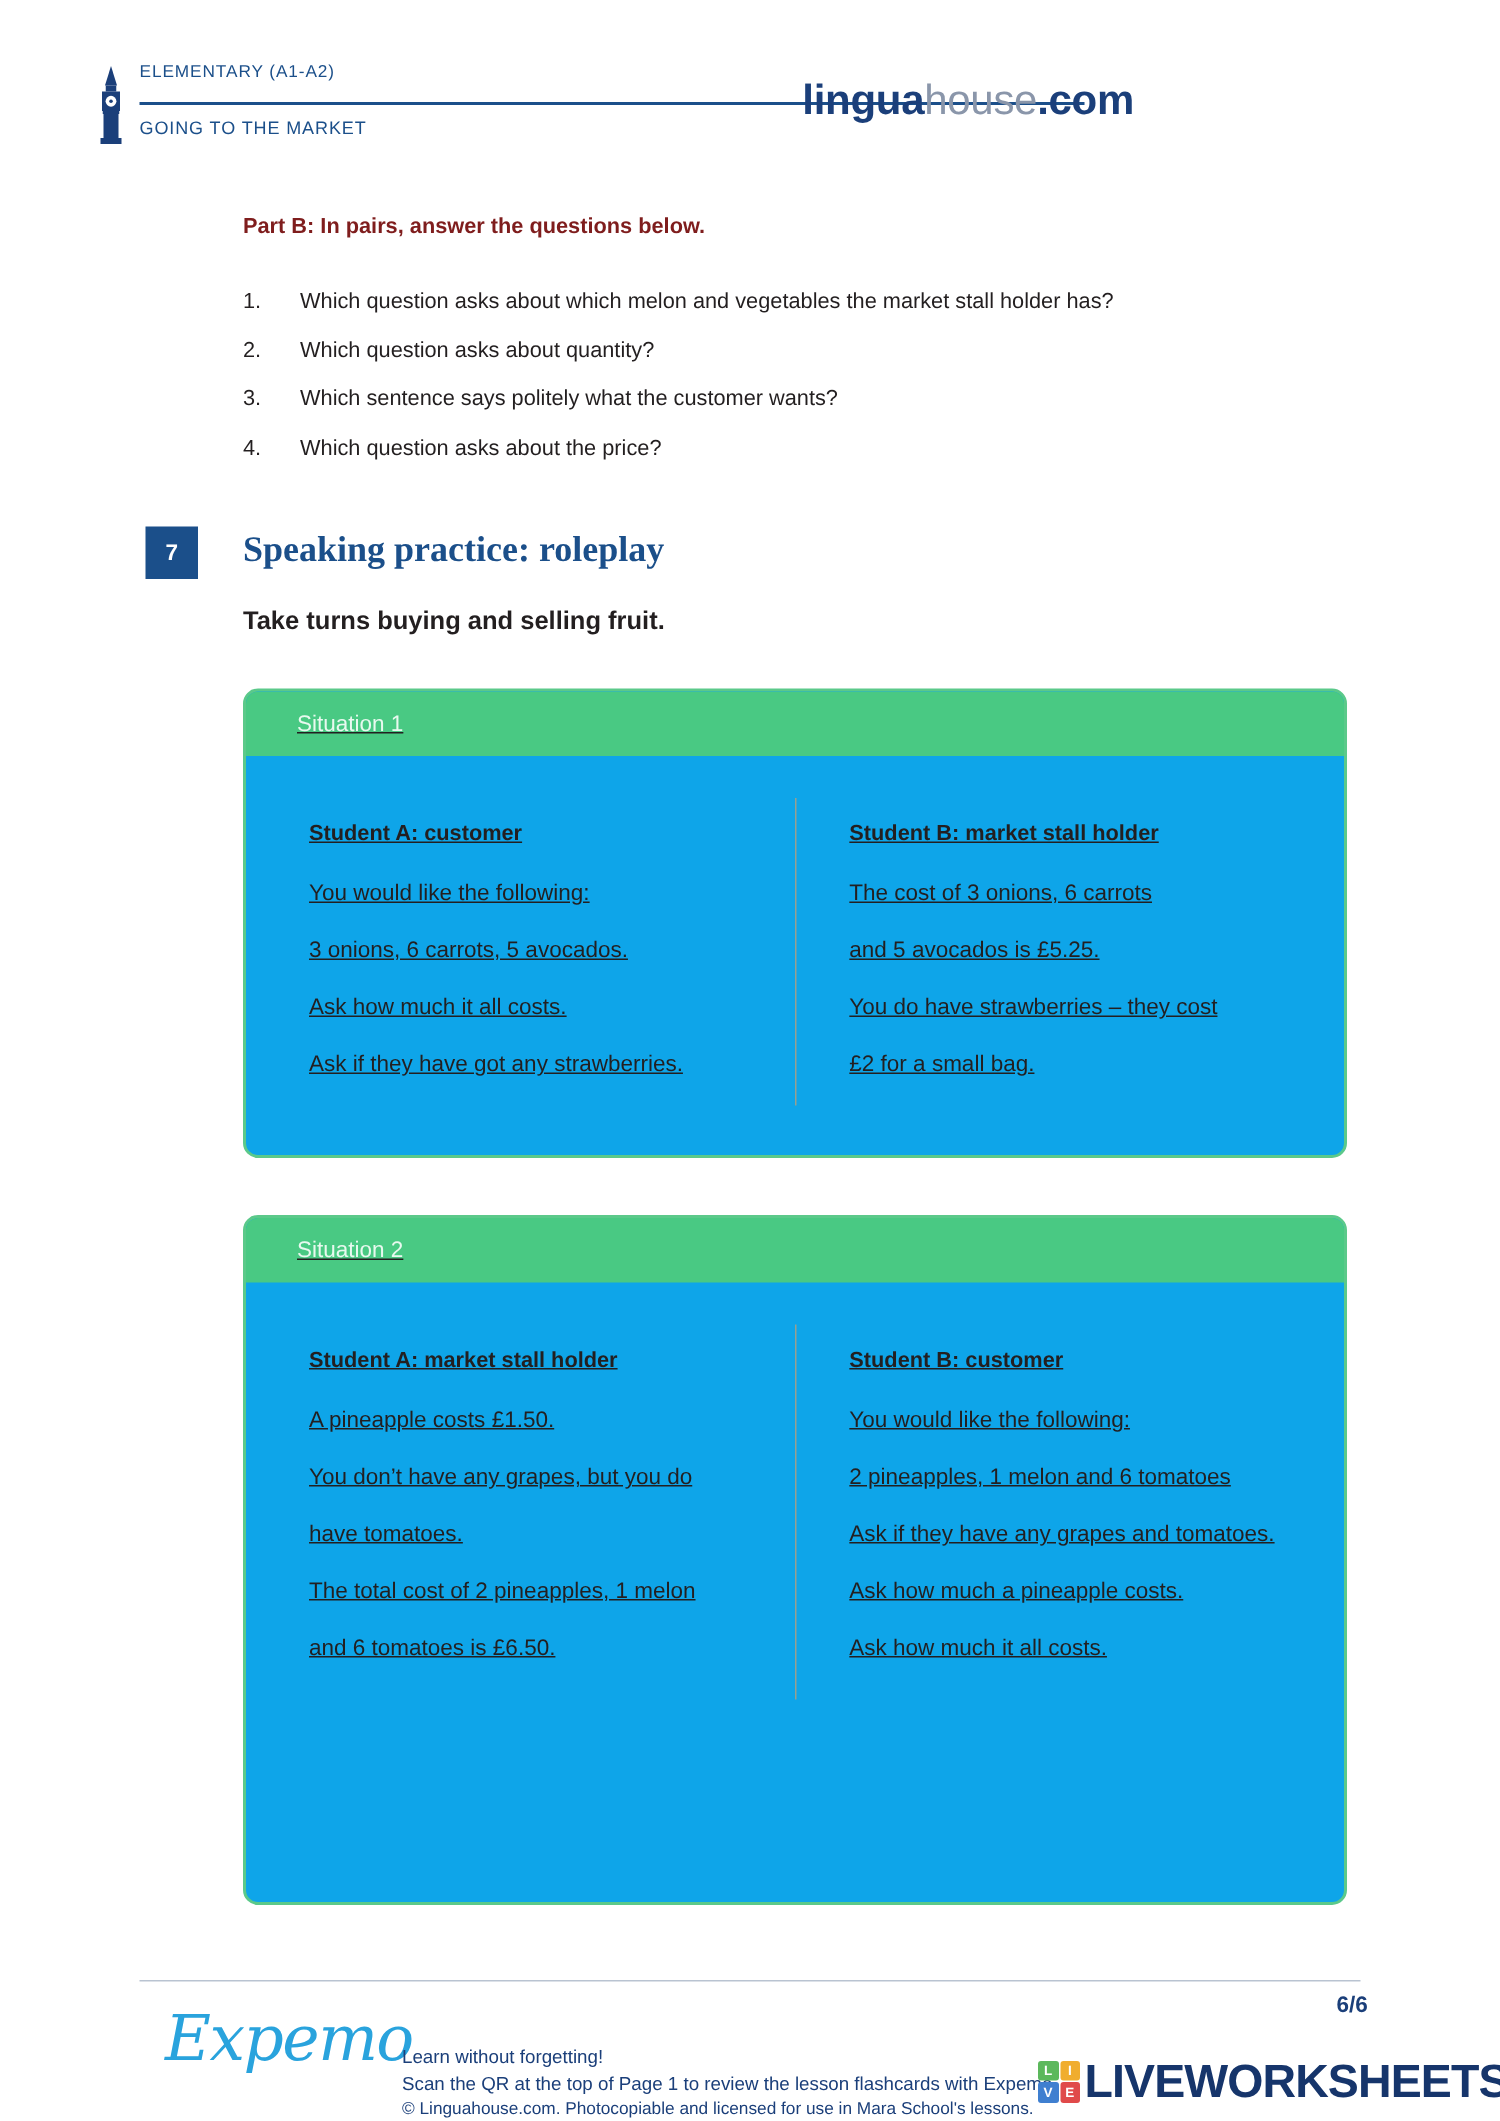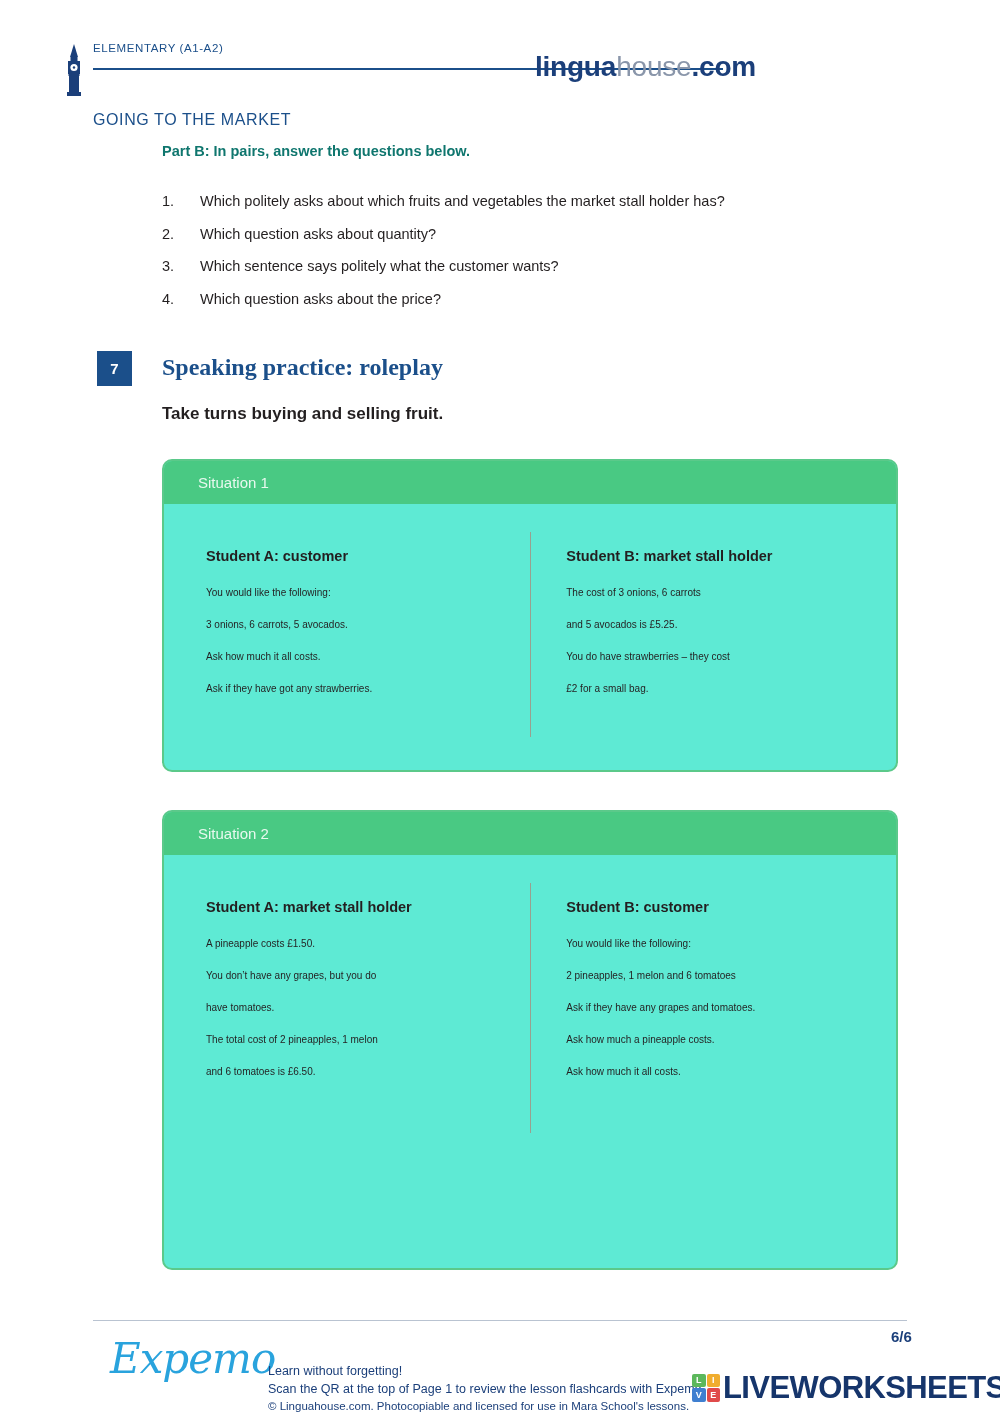--- a/index.html
+++ b/index.html
@@ -45,25 +45,24 @@
     left: 93px;
     top: 68px;
     width: 630px;
     height: 2px;
     background: #1b4f8a;
   }
   .hdr-title {
     position: absolute;
     left: 93px;
     top: 78px;
-    font-size: 16px;
+    font-size: 12px;
     letter-spacing: 0.6px;
     color: #1b4f8a;
     font-weight: 400;
-    margin-top: 33px;
   }
   .brand-logo {
     position: absolute;
     right: 72px;
     top: 51px;
     font-size: 28px;
     letter-spacing: -0.2px;
     white-space: nowrap;
   }
   .brand-logo .b1 { color: #1b3f7a; font-weight: bold; }
@@ -77,21 +76,21 @@
     top: 110px;
     width: 1000px;
   }
 
   .partb-label {
     position: absolute;
     left: 162px;
     top: 33px;
     font-size: 14.5px;
     font-weight: bold;
-    color: #0f766e;
+    color: #7f1d1d;
   }
 
   .qlist {
     position: absolute;
     left: 162px;
     top: 83px;
     width: 720px;
   }
   .qrow {
     display: flex;
@@ -139,23 +138,24 @@
     color: #231f20;
   }
 
   
   .sit-card {
     position: absolute;
     left: 162px;
     width: 736px;
     border: 2px solid #5bc98a;
     border-radius: 10px;
-    background: #5eead4;
+    background: #0ea5e9;
     overflow: hidden;
     box-sizing: border-box;
+    text-decoration: underline;
   }
   .sit-card-1 { top: 349px; height: 313px; }
   .sit-card-2 { top: 700px; height: 460px; }
 
   .sit-head {
     height: 43px;
     background: #4ac branch;
     background: #49c983;
     display: flex;
     align-items: center;
@@ -192,21 +192,21 @@
   .sit-card-2 .sit-divider { height: 250px; }
 
   .sit-role {
     font-size: 14.5px;
     font-weight: bold;
     color: #231f20;
     margin: 0 0 22px 0;
     line-height: 1.2;
   }
   .sit-line {
-    font-size: 10px;
+    font-size: 15px;
     color: #231f20;
     margin: 0 0 20px 0;
     line-height: 1.2;
   }
   .sit-card-2 .sit-line { margin-bottom: 20px; }
 
   
   .footer-rule {
     position: absolute;
     left: 93px;
@@ -313,21 +313,21 @@
   </div>
 </div>
 
 <div class="content">
 
   <div class="partb-label">Part B: In pairs, answer the questions below.</div>
 
   <div class="qlist">
     <div class="qrow">
       <span class="qnum">1.</span>
-      <span class="qtext">Which politely asks about which fruits and vegetables the market stall holder has?</span>
+      <span class="qtext">Which question asks about which melon and vegetables the market stall holder has?</span>
     </div>
     <div class="qrow">
       <span class="qnum">2.</span>
       <span class="qtext">Which question asks about quantity?</span>
     </div>
     <div class="qrow">
       <span class="qnum">3.</span>
       <span class="qtext">Which sentence says politely what the customer wants?</span>
     </div>
     <div class="qrow">

